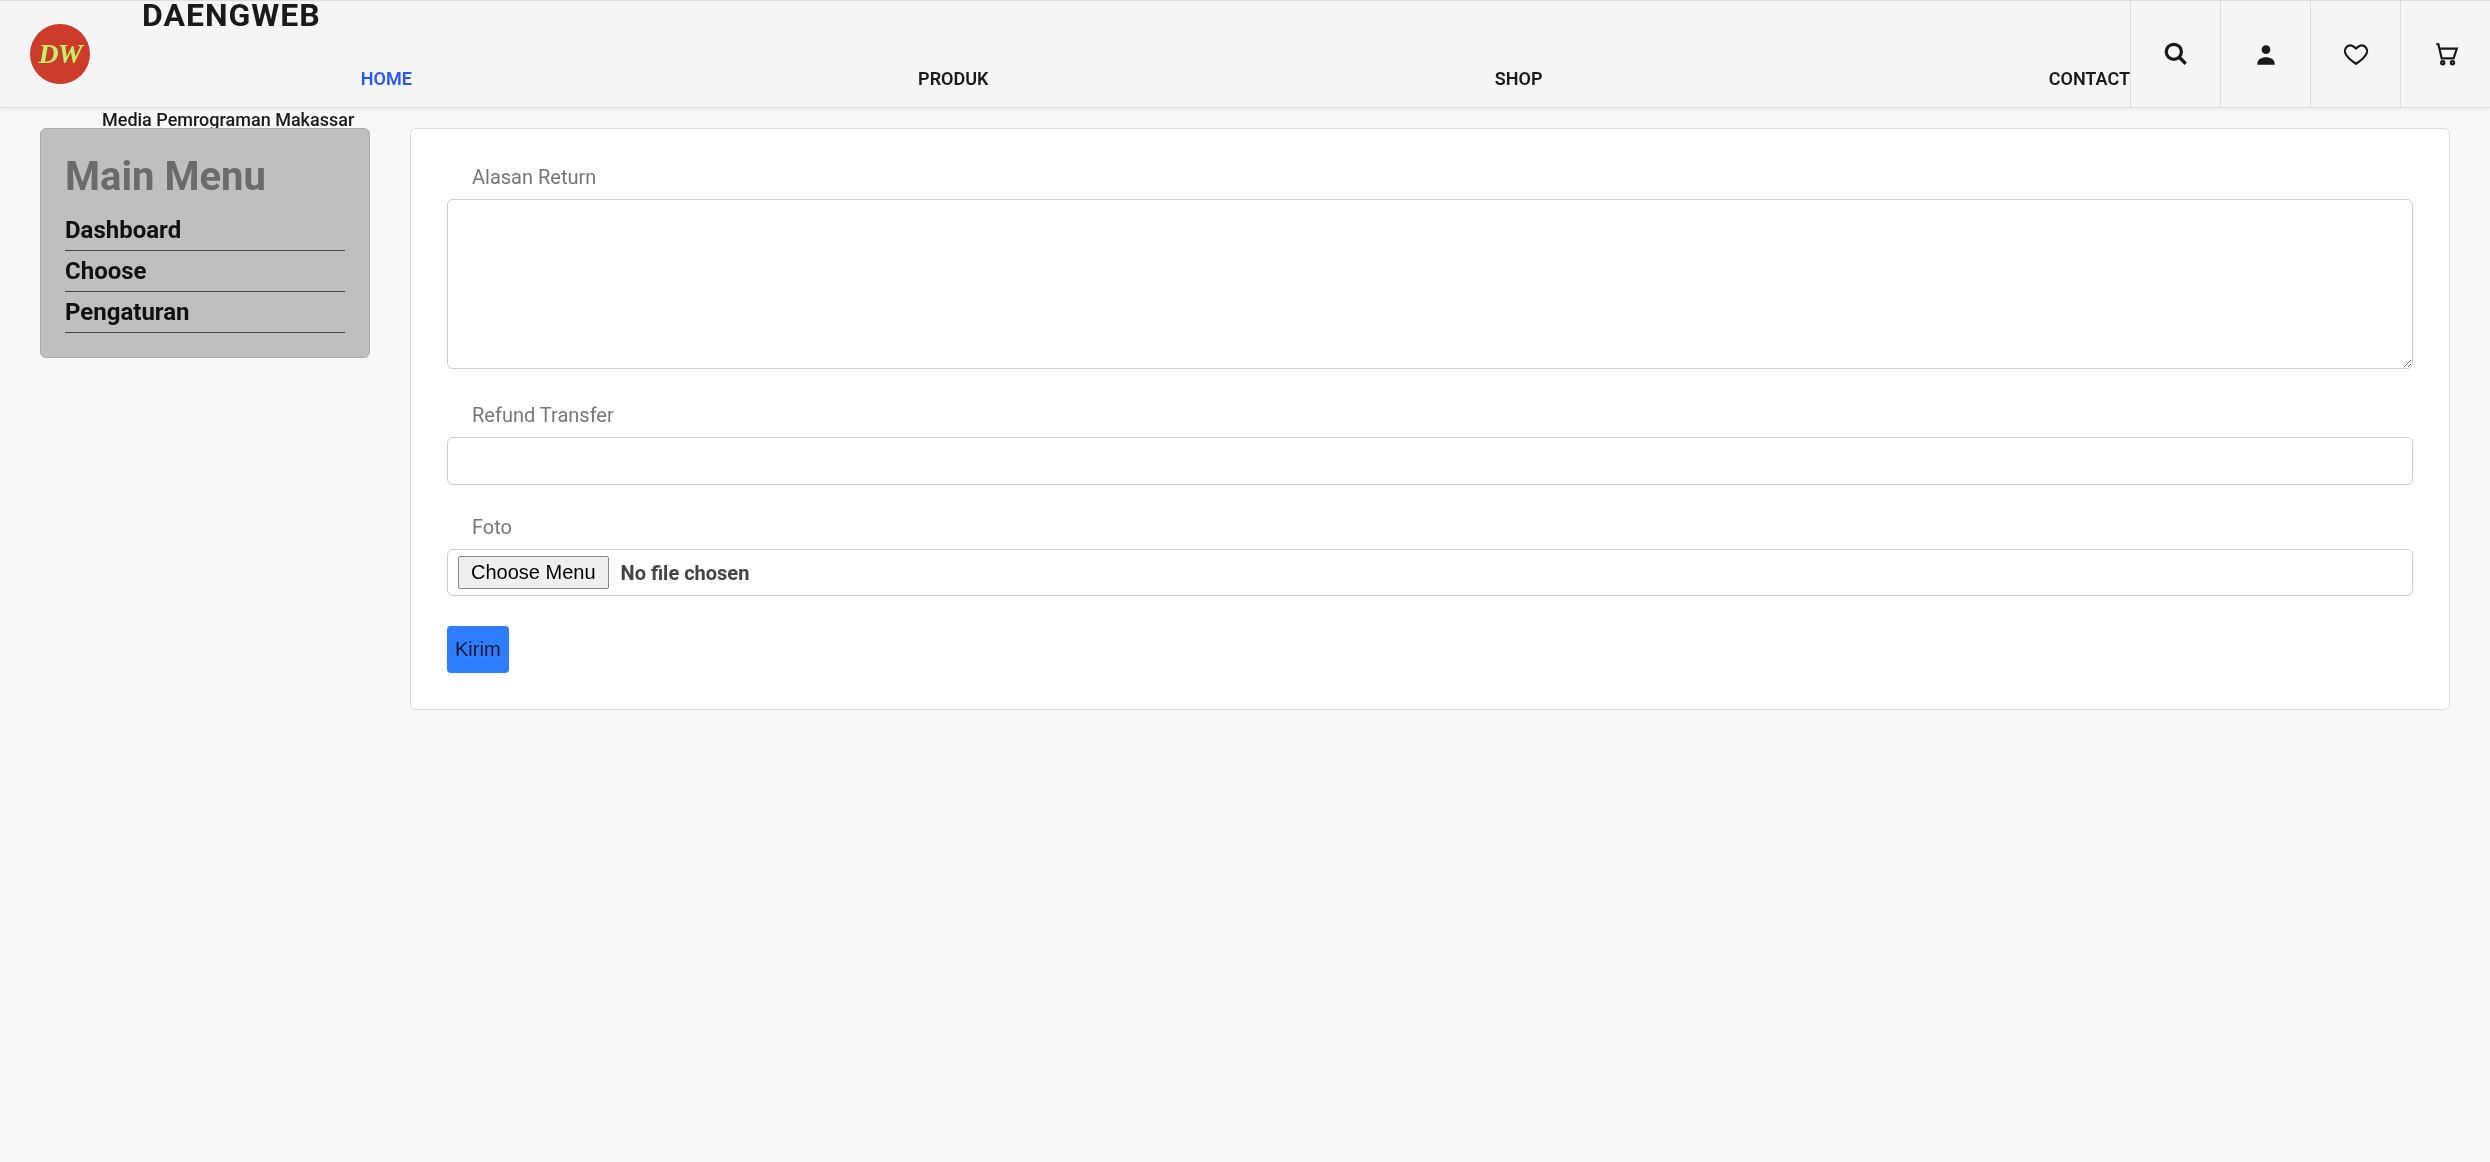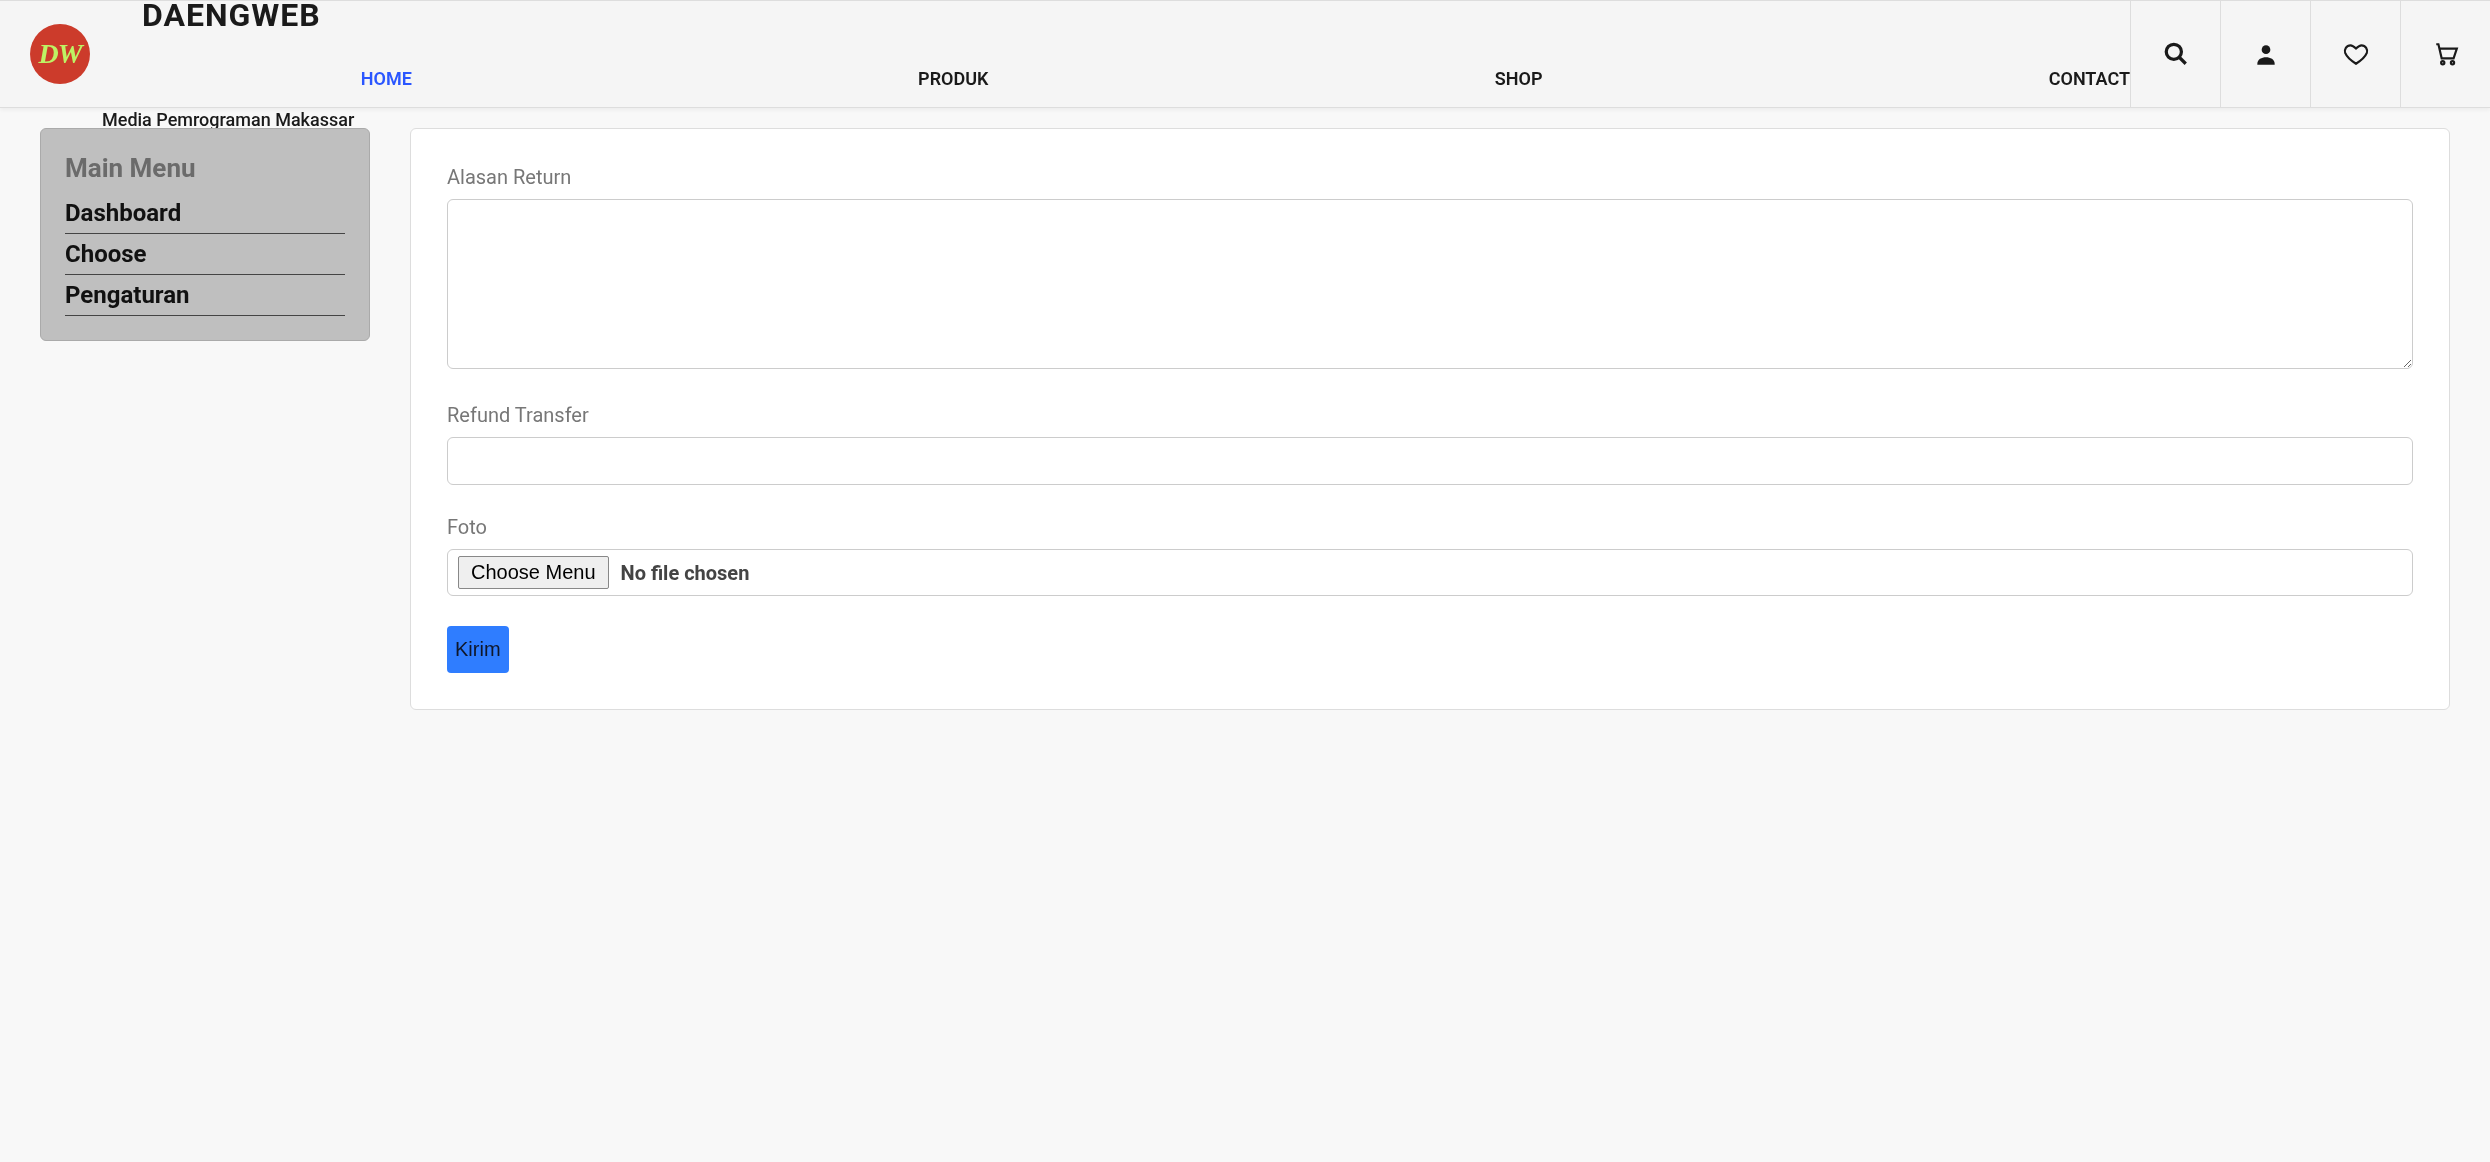--- a/index.html
+++ b/index.html
@@ -89,21 +89,21 @@
   }
   .sidebar {
     width: 330px;
     background: #bfbfbf;
     border: 1px solid #aaa;
     border-radius: 6px;
     padding: 24px;
     align-self: flex-start;
   }
   .sidebar h3 {
-    font-size: 26px;
+    font-size: 40px;
     font-weight: 700;
     color: #6b6b6b;
     margin-bottom: 10px;
   }
   .sidebar-item {
     font-size: 24px;
     font-weight: 700;
     color: #111;
     padding: 6px 0;
     border-bottom: 1px solid #444;
@@ -117,20 +117,21 @@
     border-radius: 6px;
     padding: 36px;
   }
   .form-group { margin-bottom: 30px; }
   .form-group label {
     display: block;
     font-size: 20px;
     color: #777;
     margin-bottom: 10px;
     font-weight: 400;
+    margin-left: 25px;
   }
   textarea.form-control {
     width: 100%;
     height: 170px;
     border: 1px solid #ccc;
     border-radius: 6px;
     font-size: 18px;
     padding: 12px;
     resize: both;
   }

